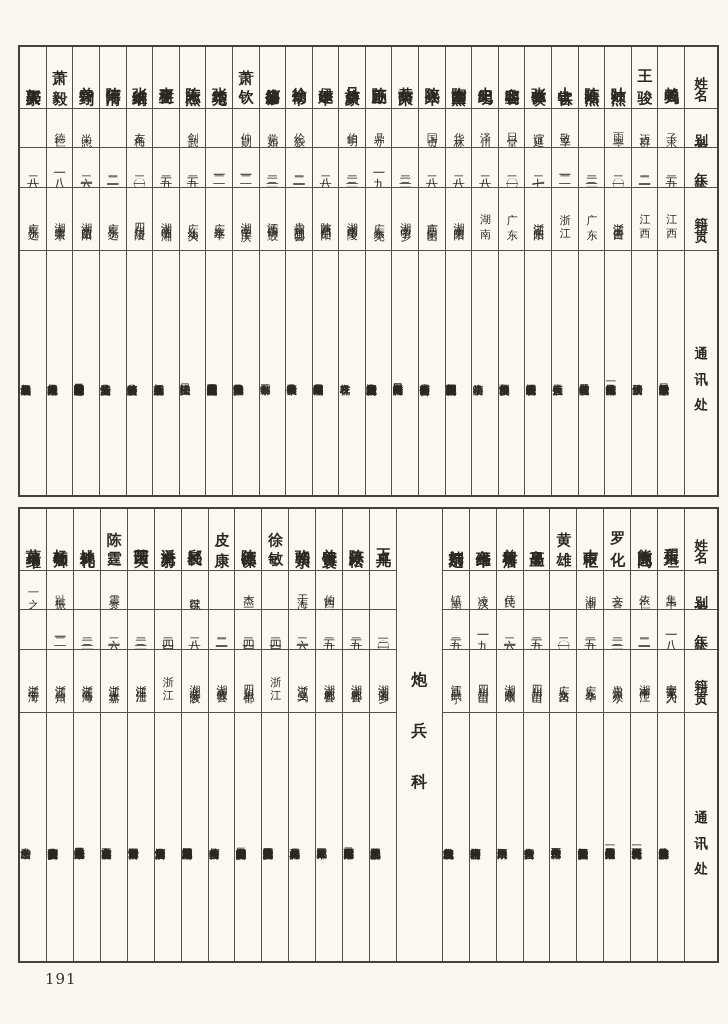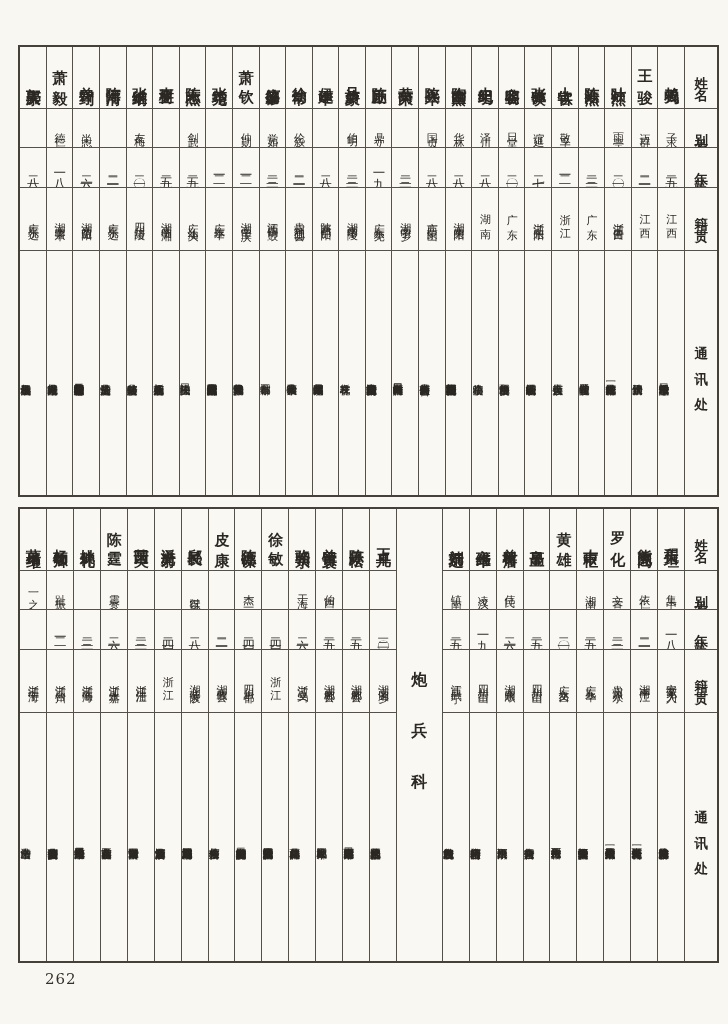--- a/index.html
+++ b/index.html
@@ -923,13 +923,13 @@
         </div>
         <div class="cell c-native">
           <span class="vtext t-native" style="letter-spacing: 0.22em;">浙江宁海</span>
         </div>
         <div class="cell c-address">
           <span class="vtext t-address">宁海县塔山童</span>
         </div>
       </div>
     </div>
 </div>
-<div class="page-num">262</div>
+<div class="page-num">191</div>
 
 </body></html>

